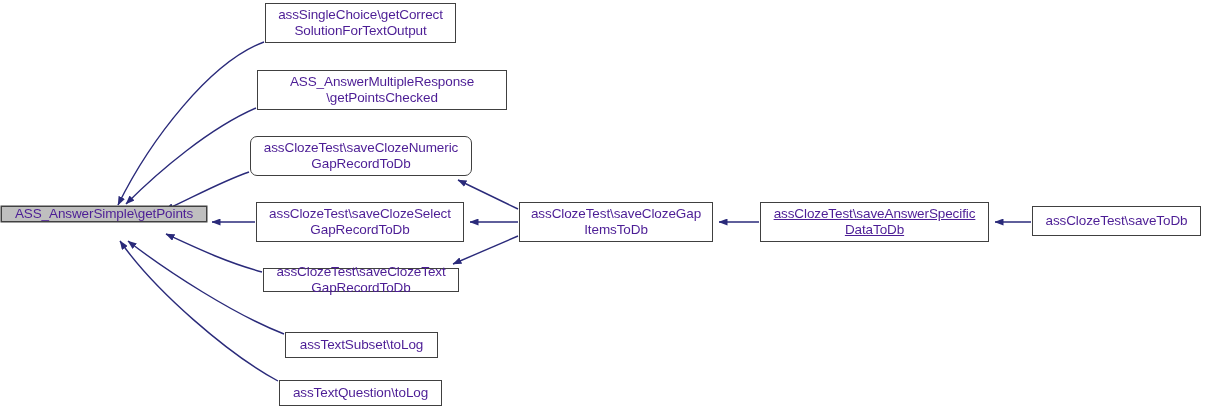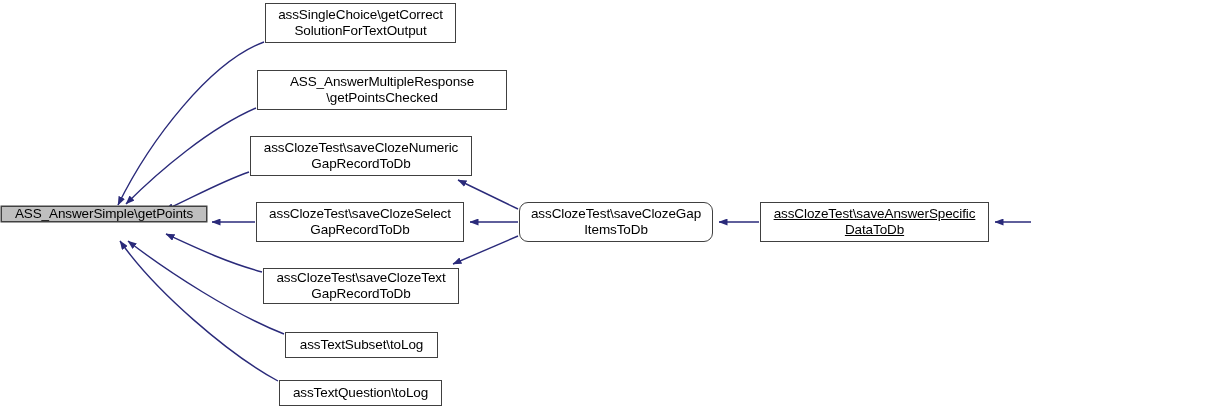--- a/index.html
+++ b/index.html
@@ -24,21 +24,21 @@
   }
   .node {
     position: absolute;
     box-sizing: border-box;
     display: flex;
     align-items: center;
     justify-content: center;
     text-align: center;
     background: #ffffff;
     border: 1px solid #404040;
-    color: #000000;
+    color: #4c1d95;
     font-size: 13.5px;
     line-height: 16px;
     letter-spacing: -0.1px;
     white-space: pre-line;
     z-index: 2;
   }
   .node.highlight {
     background: #bfbfbf;
     border: 1px solid #404040;
     box-shadow: 0 0 0 0.5px #404040;
@@ -88,47 +88,50 @@
   <div class="node thick" style="left: 265px; top: 3px; width: 191px; height: 40px; background: rgb(255, 255, 255); border-color: rgb(64, 64, 64);">
     <span class="node-label">assSingleChoice\getCorrect
 SolutionForTextOutput</span>
   </div>
 
   <div class="node" style="left: 257px; top: 70px; width: 250px; height: 40px; background: rgb(255, 255, 255); border-color: rgb(64, 64, 64);">
     <span class="node-label">ASS_AnswerMultipleResponse
 \getPointsChecked</span>
   </div>
 
-  <div class="node thick" style="left: 250px; top: 136px; width: 222px; height: 40px; background: rgb(255, 255, 255); border-color: rgb(64, 64, 64);">
+  <div class="node thick" style="left: 250px; top: 136px; width: 222px; height: 40px; background: rgb(255, 255, 255); border-color: rgb(64, 64, 64); border-radius: 7px;">
     <span class="node-label">assClozeTest\saveClozeNumeric
 GapRecordToDb</span>
   </div>
 
   <div class="node thick" style="left: 256px; top: 202px; width: 208px; height: 40px; background: rgb(255, 255, 255); border-color: rgb(64, 64, 64); text-align: center;">
     <span class="node-label">assClozeTest\saveClozeSelect
 GapRecordToDb</span>
   </div>
 
-  <div class="node" style="left: 263px; top: 268px; width: 196px; height: 36px; background: rgb(255, 255, 255); border-color: rgb(64, 64, 64);">
+  <div class="node" style="left: 263px; top: 268px; width: 196px; height: 24px; background: rgb(255, 255, 255); border-color: rgb(64, 64, 64);">
     <span class="node-label">assClozeTest\saveClozeText
 GapRecordToDb</span>
   </div>
 
   <div class="node" style="left: 285px; top: 332px; width: 153px; height: 26px; background: rgb(255, 255, 255); border-color: rgb(64, 64, 64);">
     <span class="node-label">assTextSubset\toLog</span>
   </div>
 
   <div class="node" style="left: 279px; top: 380px; width: 163px; height: 26px; background: rgb(255, 255, 255); border-color: rgb(64, 64, 64);">
     <span class="node-label">assTextQuestion\toLog</span>
   </div>
 
-  <div class="node thick" style="left: 519px; top: 202px; width: 194px; height: 40px; background: rgb(255, 255, 255); border-color: rgb(64, 64, 64); border-radius: 9px;">
+  <div class="node thick" style="left: 519px; top: 202px; width: 194px; height: 40px; background: rgb(255, 255, 255); border-color: rgb(64, 64, 64);">
     <span class="node-label">assClozeTest\saveClozeGap
 ItemsToDb</span>
   </div>
 
   <div class="node thick" style="left: 760px; top: 202px; width: 229px; height: 40px; background: rgb(255, 255, 255); border-color: rgb(64, 64, 64); text-decoration: underline;">
     <span class="node-label">assClozeTest\saveAnswerSpecific
 DataToDb</span>
   </div>
 
+  <div class="node" style="left: 1032px; top: 206px; width: 169px; height: 30px; background: rgb(255, 255, 255); border-color: rgb(64, 64, 64);">
+    <span class="node-label">assClozeTest\saveToDb</span>
+  </div>
 
 </div>
 
 </body></html>

